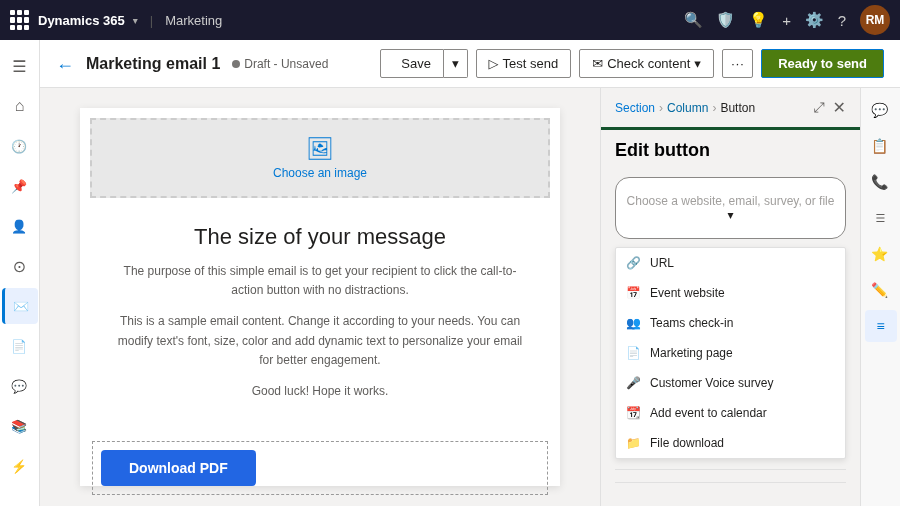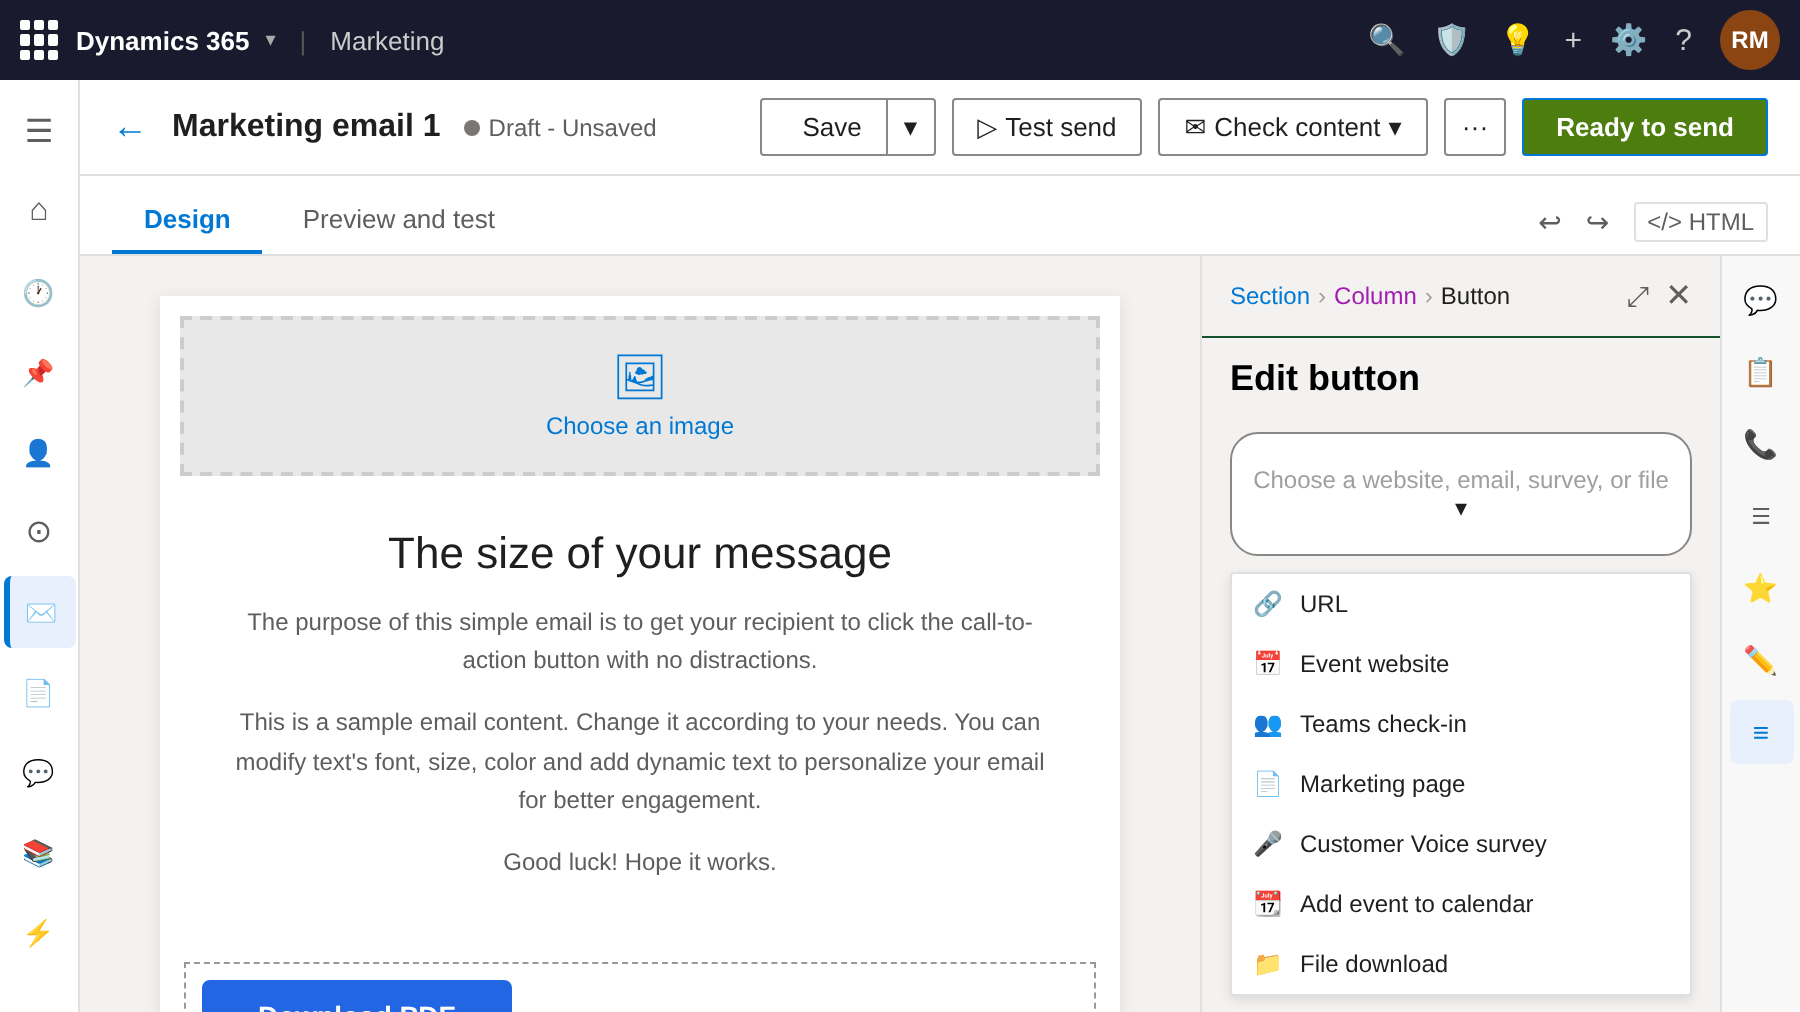--- a/index.html
+++ b/index.html
@@ -228,21 +228,21 @@
 
     
     .edit-panel {
       flex: 1;
       display: flex;
       flex-direction: column;
       overflow: hidden;
     }
     .edit-panel-header {
       padding: 10px 14px;
-      border-bottom: 1px solid #14532d;
+      border-bottom: 3px solid #14532d;
       display: flex;
       align-items: center;
       justify-content: space-between;
     }
     .breadcrumb {
       font-size: 12px;
       color: #605e5c;
       display: flex;
       align-items: center;
       gap: 4px;
@@ -394,29 +394,20 @@
         <button class="btn-check">
           <span>✉</span>
           <span>Check content</span>
           <span>▾</span>
         </button>
         <button class="btn-more">···</button>
         <button class="btn-ready">Ready to send</button>
       </div>
     </div>
 
-    <div class="tabs-bar">
-      <div class="tab active">Design</div>
-      <div class="tab">Preview and test</div>
-      <div class="tab-actions">
-        <span class="tab-action-icon">↩</span>
-        <span class="tab-action-icon">↪</span>
-        <span class="tab-action-icon" style="font-size:12px;border:1px solid #e0e0e0;padding:2px 6px;border-radius:2px;">&lt;/&gt; HTML</span>
-      </div>
-    </div>
 
     <div class="content-row">
 
       <div class="email-preview">
         <div class="email-canvas">
 
           <div class="email-image-section">
             <span style="font-size:22px;color:#0078d4;">🖼</span>
             <span style="color:#0078d4;font-size:12px;">Choose an image</span>
           </div>
@@ -436,21 +427,21 @@
       </div>
 
       <div class="panel-with-strip">
 
         <div class="edit-panel">
 
           <div class="edit-panel-header">
             <div class="breadcrumb">
               <span style="color:#0078d4;cursor:pointer;">Section</span>
               <span class="breadcrumb-sep">›</span>
-              <span style="color:#a21caf;cursor:pointer;">Column</span>
+              <span style="color:#0369a1;cursor:pointer;">Column</span>
               <span class="breadcrumb-sep">›</span>
               <span class="breadcrumb-last">Button</span>
             </div>
             <div style="display:flex;gap:8px;align-items:center;">
               <span style="cursor:pointer;color:#605e5c;font-size:14px;">⤢</span>
               <span class="close-btn">✕</span>
             </div>
           </div>
 
           <div class="edit-panel-title">Edit button</div>

